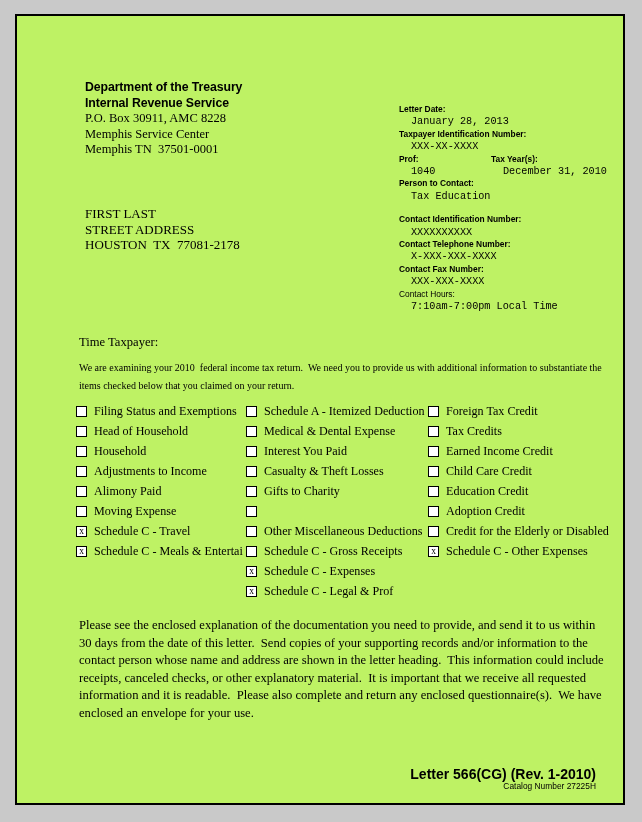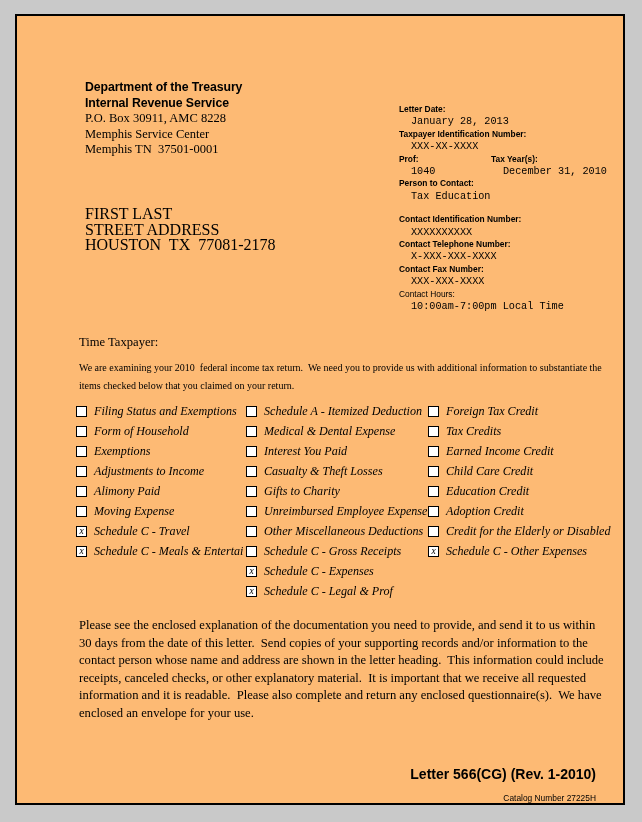--- a/index.html
+++ b/index.html
@@ -13,21 +13,21 @@
     overflow: hidden;
     font-family: "Liberation Serif", serif;
   }
 
   #page-frame {
     position: absolute;
     left: 15px;
     top: 14px;
     width: 610px;
     height: 791px;
-    background: #fdba74;
+    background: #bef264;
     border: 2px solid #000000;
     box-sizing: border-box;
     overflow: hidden;
   }
 
   
   .letterhead {
     position: absolute;
     left: 68px;
     top: 64px;
@@ -49,21 +49,21 @@
   }
 
   .recipient {
     position: absolute;
     left: 68px;
     top: 190px;
     width: 280px;
   }
   .rec-line {
     font-family: "Liberation Serif", serif;
-    font-size: 16px;
+    font-size: 13px;
     line-height: 15.5px;
     white-space: pre;
     color: #000;
   }
 
   
   .infoblock {
     position: absolute;
     left: 382px;
     top: 88px;
@@ -123,21 +123,20 @@
     white-space: pre-wrap;
   }
 
   
   .checklist {
     position: absolute;
     left: 59px;
     top: 385px;
     width: 530px;
     height: 210px;
-    font-style: italic;
   }
   .check-col {
     position: absolute;
     top: 0;
   }
   .check-col.c1 { left: 0px;   width: 175px; }
   .check-col.c2 { left: 170px; width: 185px; }
   .check-col.c3 { left: 352px; width: 180px; }
 
   .check-item {
@@ -191,21 +190,20 @@
     font-weight: bold;
     font-size: 14px;
     line-height: 13px;
     color: #000;
   }
   .foot-catalog {
     font-family: "Liberation Sans", sans-serif;
     font-size: 8.4px;
     line-height: 11px;
     color: #000;
-    margin-top: 12px;
   }
 </style>
 </head>
 <body>
 
 <div id="page-frame">
 
   <div class="letterhead">
     <div class="lh-line lh-bold">Department of the Treasury</div>
     <div class="lh-line lh-bold">Internal Revenue Service</div>
@@ -252,39 +250,39 @@
     <div class="info-label">Contact Identification Number:</div>
     <div class="info-value">XXXXXXXXXX</div>
 
     <div class="info-label">Contact Telephone Number:</div>
     <div class="info-value">X-XXX-XXX-XXXX</div>
 
     <div class="info-label">Contact Fax Number:</div>
     <div class="info-value">XXX-XXX-XXXX</div>
 
     <div class="info-label plain">Contact Hours:</div>
-    <div class="info-value">10:00am-7:00pm Local Time</div>
+    <div class="info-value">7:10am-7:00pm Local Time</div>
   </div>
 
   <div class="salutation">Time Taxpayer:</div>
   <div class="para-intro">We are examining your 2010  federal income tax return.  We need you to provide us with additional information to substantiate the items checked below that you claimed on your return.</div>
 
   <div class="checklist">
     <div class="check-col c1">
         <div class="check-item">
           <span class="cbox"></span>
           <span class="clabel">Filing Status and Exemptions</span>
         </div>
         <div class="check-item">
           <span class="cbox"></span>
-          <span class="clabel">Form of Household</span>
-        </div>
-        <div class="check-item">
-          <span class="cbox"></span>
-          <span class="clabel">Exemptions</span>
+          <span class="clabel">Head of Household</span>
+        </div>
+        <div class="check-item">
+          <span class="cbox"></span>
+          <span class="clabel">Household</span>
         </div>
         <div class="check-item">
           <span class="cbox"></span>
           <span class="clabel">Adjustments to Income</span>
         </div>
         <div class="check-item">
           <span class="cbox"></span>
           <span class="clabel">Alimony Paid</span>
         </div>
         <div class="check-item">
@@ -316,21 +314,20 @@
         <div class="check-item">
           <span class="cbox"></span>
           <span class="clabel">Casualty &amp; Theft Losses</span>
         </div>
         <div class="check-item">
           <span class="cbox"></span>
           <span class="clabel">Gifts to Charity</span>
         </div>
         <div class="check-item">
           <span class="cbox"></span>
-          <span class="clabel">Unreimbursed Employee Expense</span>
         </div>
         <div class="check-item">
           <span class="cbox"></span>
           <span class="clabel">Other Miscellaneous Deductions</span>
         </div>
         <div class="check-item">
           <span class="cbox"></span>
           <span class="clabel">Schedule C - Gross Receipts</span>
         </div>
         <div class="check-item">

